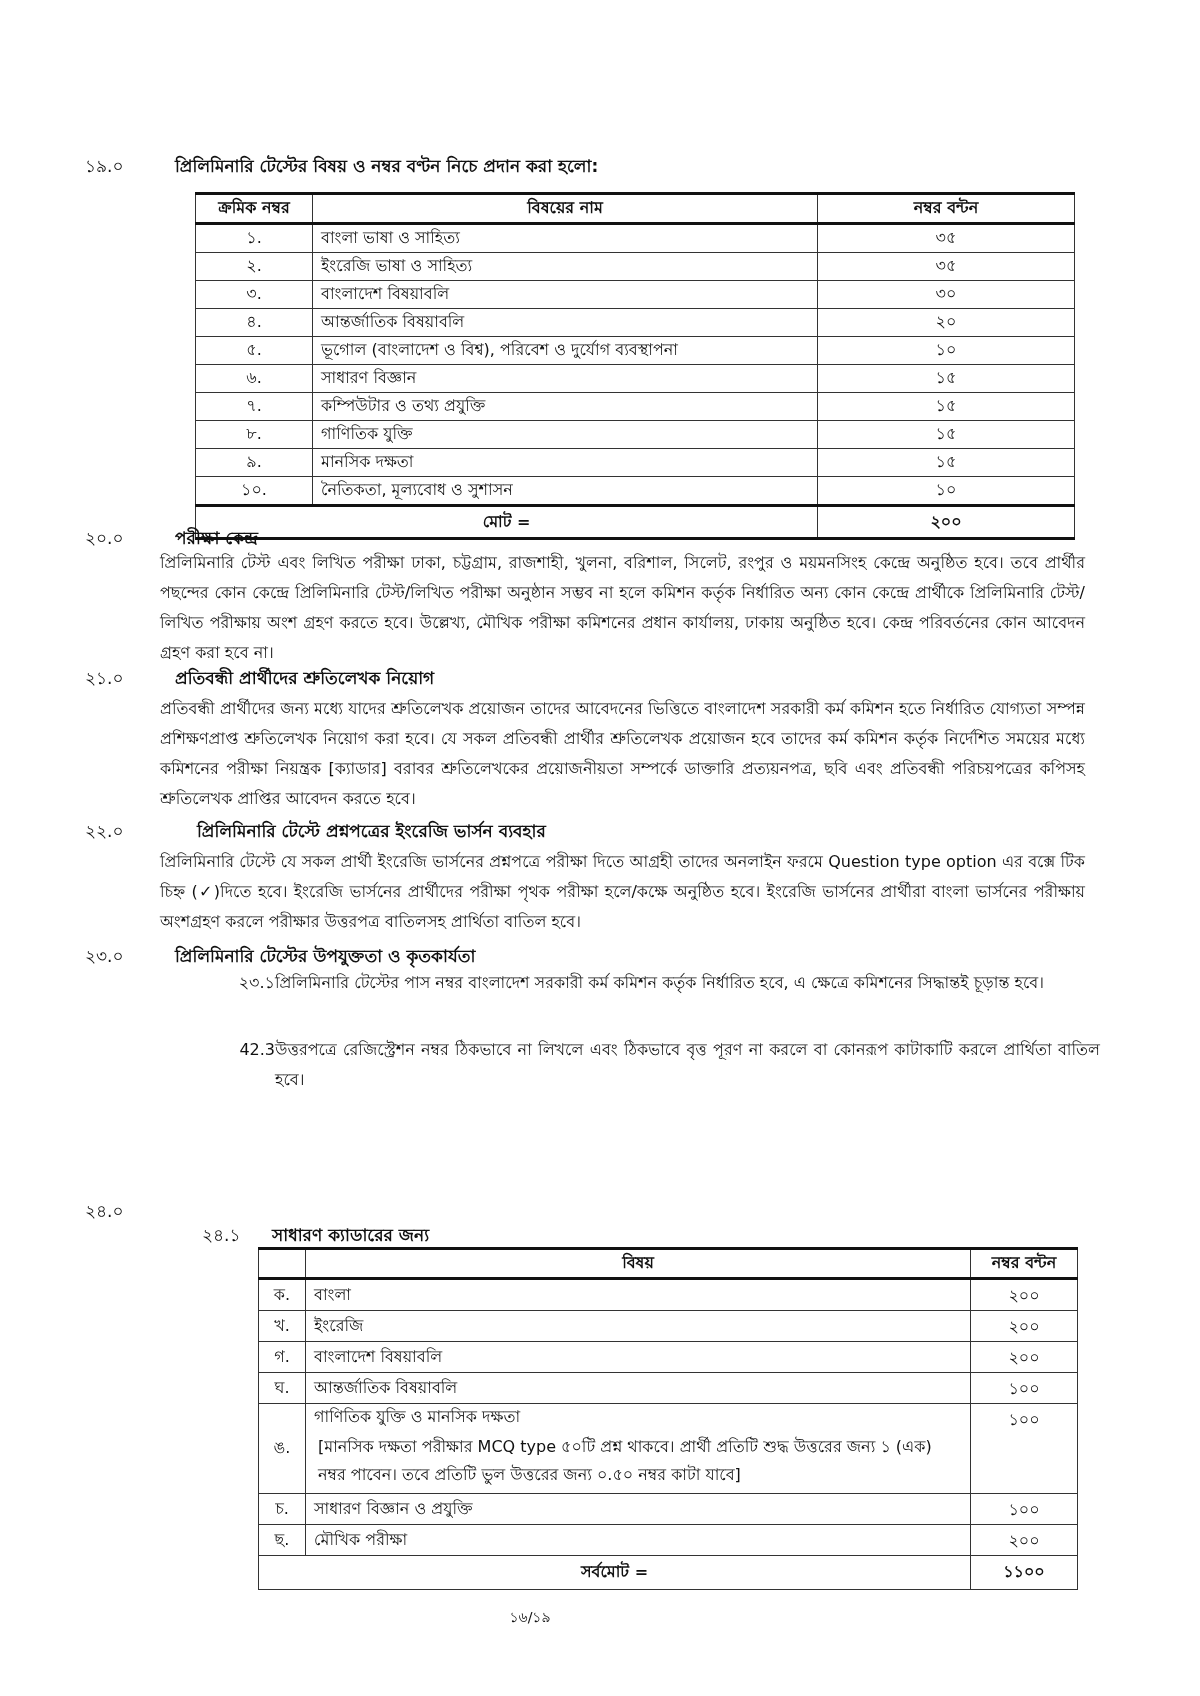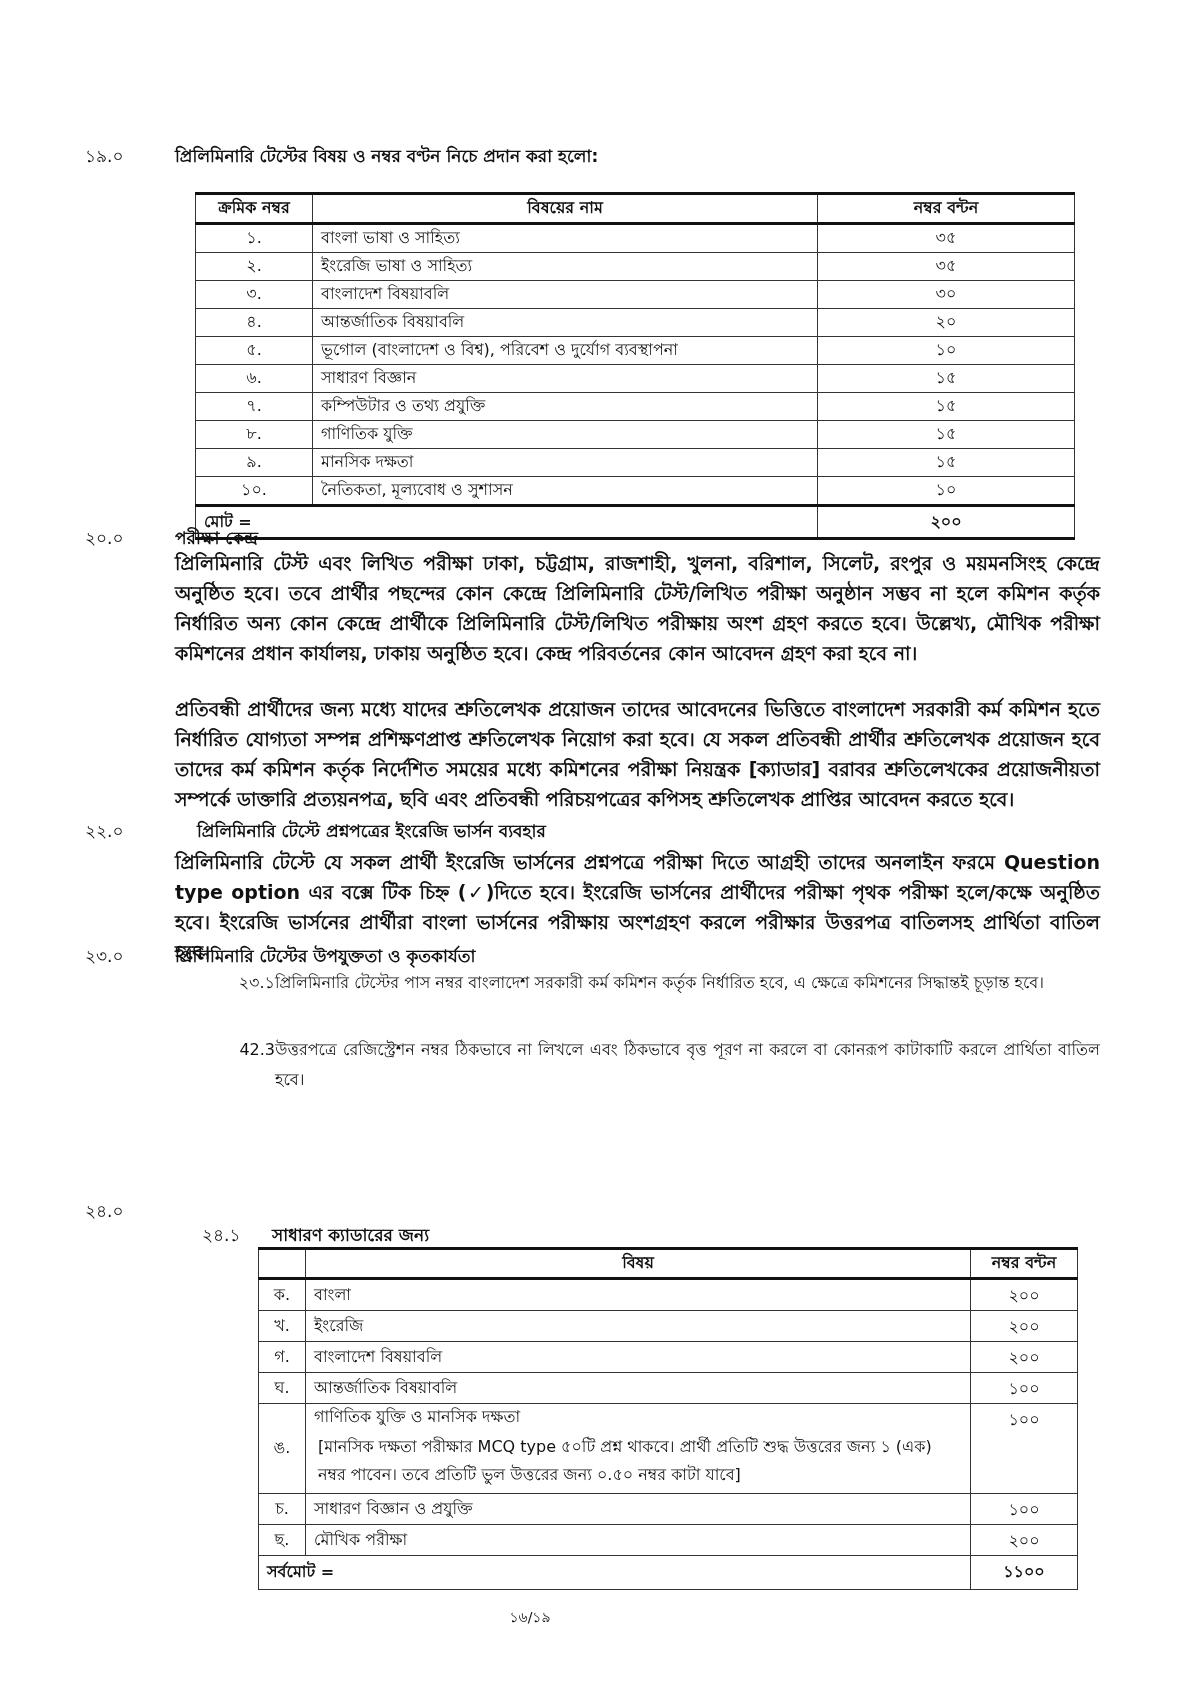--- a/index.html
+++ b/index.html
@@ -7,50 +7,50 @@
     width: 1200px; height: 1696px; position: relative; overflow: hidden;
     font-family: "DejaVu Sans", sans-serif; color: #111;
   }
   .page { position: absolute; left: 0; top: 0; width: 1200px; height: 1696px; }
   .section-head {
     position: absolute; left: 85px; display: flex; align-items: baseline;
     font-size: 17px; font-weight: bold;
   }
   .section-head .num { width: 90px; font-weight: normal; font-size: 17px; }
   .para {
-    position: absolute; left: 175px; width: 925px;
-    font-size: 19px; line-height: 30px; text-align: justify; font-weight: bold;
+    position: absolute; left: 160px; width: 925px;
+    font-size: 16px; line-height: 30px; text-align: justify;
   }
   .sub {
     position: absolute; left: 175px; width: 925px; display: flex;
     font-size: 16px; line-height: 30px;
   }
   .sub .num { width: 70px; flex: 0 0 70px; text-align: right; }
   .sub .txt { flex: 1; text-align: justify; }
   table { border-collapse: collapse; position: absolute; font-size: 16px; padding-left: 20px; }
   td, th { border: 1.5px solid #333; padding: 0 8px; height: 27px; }
   th { font-weight: bold; text-align: center; border-top: 3px solid #111; border-bottom: 3px solid #111; }
   .t1 { left: 195px; top: 192px; width: 880px; }
   .t1 td.sl { text-align: center; width: 100px; }
   .t1 td.mk { text-align: center; width: 240px; }
   .t1 tr.total td { border-top: 3px solid #111; border-bottom: 3px solid #111; font-weight: bold; height: 30px; }
   .t2 { left: 258px; top: 1247px; width: 820px; }
   .t2 td.sl { width: 30px; text-align: center; }
   .t2 td.mk { width: 90px; text-align: center; vertical-align: top; padding-top: 3px; }
   .t2 tr.total td { font-weight: bold; height: 30px; }
-  .right { text-align: left; }
+  .right { text-align: center; }
   .note { display: block; padding: 2px 0 4px 4px; line-height: 28px; }
   .footer { position: absolute; top: 1606px; left: 0; width: 1060px; text-align: center; font-size: 14px; }
 </style>
 </head>
 <body>
 
 <div class="page">
 
-  <div class="section-head" style="top:143px;">
+  <div class="section-head" style="top:153px;">
     <span class="num">১৯.০</span>
     <span>প্রিলিমিনারি টেস্টের বিষয় ও নম্বর বণ্টন নিচে প্রদান করা হলো:</span>
   </div>
 
   <table class="t1">
     <thead>
       <tr>
         <th>ক্রমিক নম্বর</th>
         <th>বিষয়ের নাম</th>
         <th>নম্বর বন্টন</th>
@@ -115,20 +115,24 @@
       </tr>
     </tfoot>
   </table>
 
   <div class="section-head" style="top:525px;">
     <span class="num">২০.০</span>
     <span>পরীক্ষা কেন্দ্র</span>
   </div>
   <div class="para" style="top:548px;">প্রিলিমিনারি টেস্ট এবং লিখিত পরীক্ষা ঢাকা, চট্টগ্রাম, রাজশাহী, খুলনা, বরিশাল, সিলেট, রংপুর ও ময়মনসিংহ কেন্দ্রে অনুষ্ঠিত হবে। তবে প্রার্থীর পছন্দের কোন কেন্দ্রে প্রিলিমিনারি টেস্ট/লিখিত পরীক্ষা অনুষ্ঠান সম্ভব না হলে কমিশন কর্তৃক নির্ধারিত অন্য কোন কেন্দ্রে প্রার্থীকে প্রিলিমিনারি টেস্ট/লিখিত পরীক্ষায় অংশ গ্রহণ করতে হবে। উল্লেখ্য, মৌখিক পরীক্ষা কমিশনের প্রধান কার্যালয়, ঢাকায় অনুষ্ঠিত হবে। কেন্দ্র পরিবর্তনের কোন আবেদন গ্রহণ করা হবে না।</div>
 
+  <div class="section-head" style="top:665px;">
+    <span class="num">২১.০</span>
+    <span>প্রতিবন্ধী প্রার্থীদের শ্রুতিলেখক নিয়োগ</span>
+  </div>
   <div class="para" style="top:694px;">প্রতিবন্ধী প্রার্থীদের জন্য মধ্যে যাদের শ্রুতিলেখক প্রয়োজন তাদের আবেদনের ভিত্তিতে বাংলাদেশ সরকারী কর্ম কমিশন হতে নির্ধারিত যোগ্যতা সম্পন্ন প্রশিক্ষণপ্রাপ্ত শ্রুতিলেখক নিয়োগ করা হবে। যে সকল প্রতিবন্ধী প্রার্থীর শ্রুতিলেখক প্রয়োজন হবে তাদের কর্ম কমিশন কর্তৃক নির্দেশিত সময়ের মধ্যে কমিশনের পরীক্ষা নিয়ন্ত্রক [ক্যাডার] বরাবর শ্রুতিলেখকের প্রয়োজনীয়তা সম্পর্কে ডাক্তারি প্রত্যয়নপত্র, ছবি এবং প্রতিবন্ধী পরিচয়পত্রের কপিসহ শ্রুতিলেখক প্রাপ্তির আবেদন করতে হবে।</div>
 
   <div class="section-head" style="top:818px;gap:22px;">
     <span class="num">২২.০</span>
     <span>প্রিলিমিনারি টেস্টে প্রশ্নপত্রের ইংরেজি ভার্সন ব্যবহার</span>
   </div>
   <div class="para" style="top:847px;">প্রিলিমিনারি টেস্টে যে সকল প্রার্থী ইংরেজি ভার্সনের প্রশ্নপত্রে পরীক্ষা দিতে আগ্রহী তাদের অনলাইন ফরমে Question type option এর বক্সে টিক চিহ্ন (✓)দিতে হবে।  ইংরেজি ভার্সনের প্রার্থীদের পরীক্ষা পৃথক পরীক্ষা হলে/কক্ষে অনুষ্ঠিত হবে। ইংরেজি ভার্সনের  প্রার্থীরা বাংলা ভার্সনের পরীক্ষায় অংশগ্রহণ করলে পরীক্ষার উত্তরপত্র বাতিলসহ প্রার্থিতা বাতিল হবে।</div>
 
   <div class="section-head" style="top:943px;">
     <span class="num">২৩.০</span>

